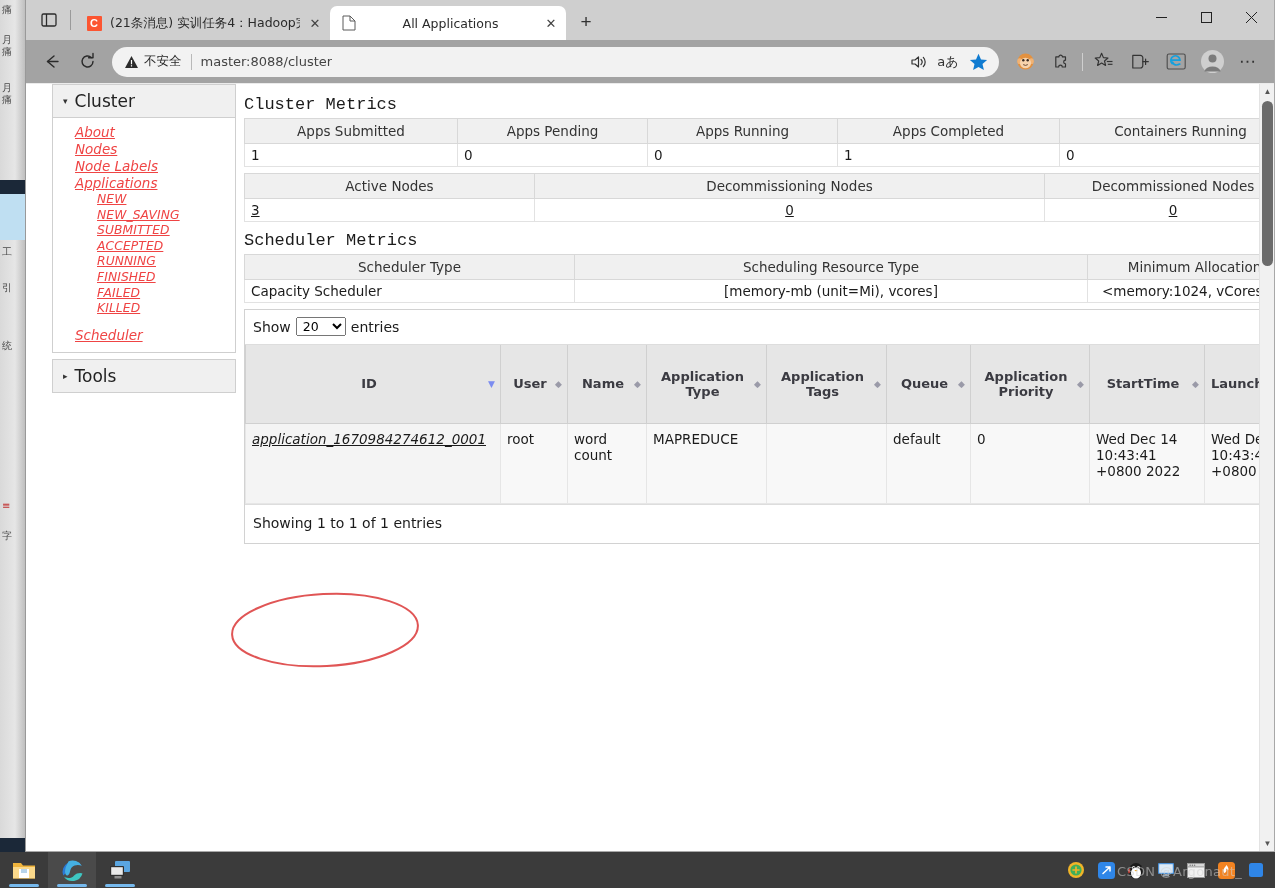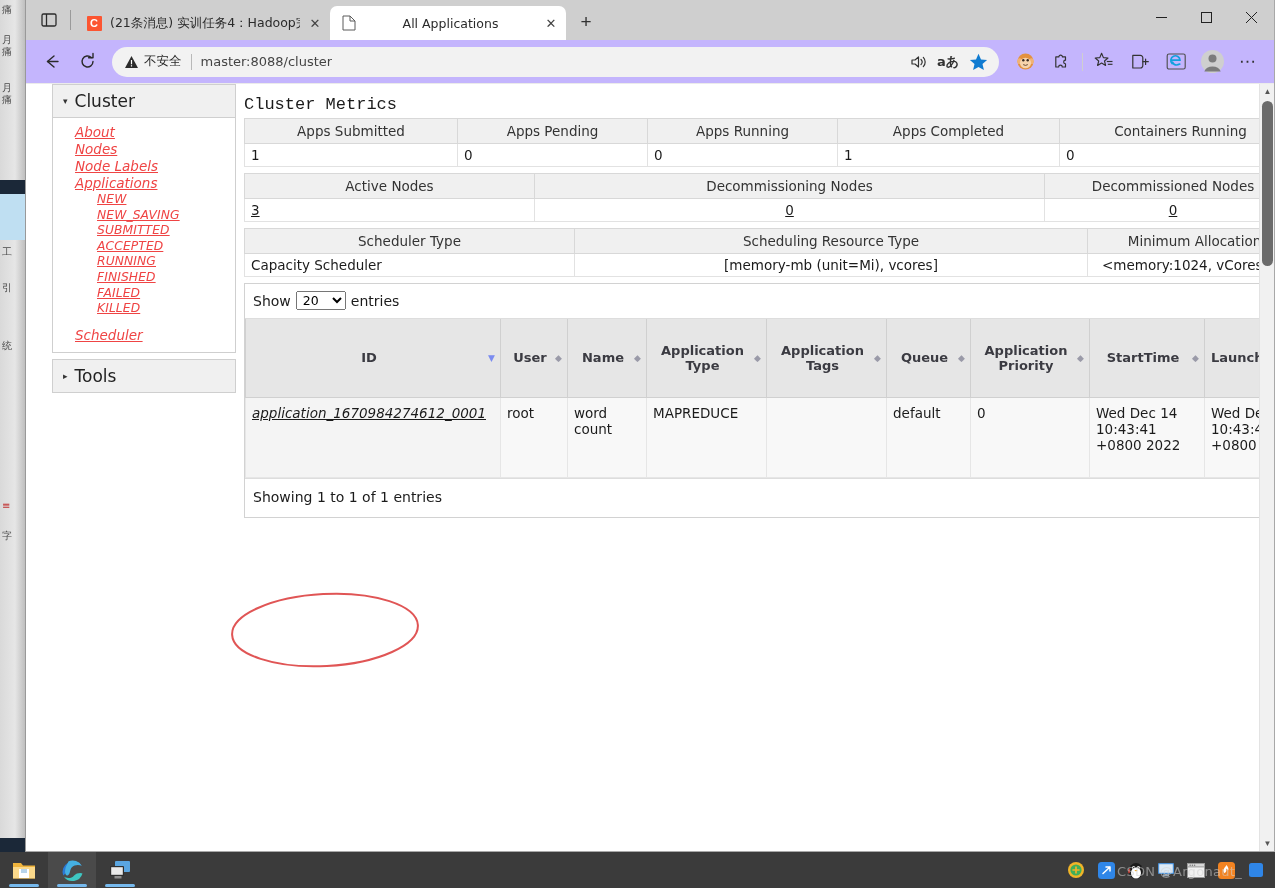--- a/index.html
+++ b/index.html
@@ -114,21 +114,21 @@
   }
   #wincontrols {
     position: absolute; right: 0; top: 0;
     height: 34px; display: flex;
   }
   .wc { width: 45px; height: 34px; display:flex;align-items:center;justify-content:center; color:#222; }
 
   
   #addrbar {
     height: 44px;
-    background: #c4b5fd;
+    background: #a3a3a3;
     display: flex; align-items: center;
     padding: 0 8px;
     flex: none;
     border-bottom: 1px solid #ebebeb;
   }
   .navbtn {
     width: 34px; height: 34px; margin-right: 2px;
     display: flex; align-items: center; justify-content: center;
     color: #2a2a2a;
   }
@@ -149,21 +149,21 @@
     white-space: nowrap;
   }
   #notsecure .warn { margin-right: 5px; display:flex; }
   .url-sep { width:1px; height:16px; background:#b9b9b9; margin: 0 9px; flex:none; }
   #urltext {
     font-size: 13px; color: #444; white-space: nowrap;
     font-family: "DejaVu Sans", sans-serif;
     overflow:hidden;
   }
   #urlactions { display:flex; align-items:center; margin-left:auto; }
-  .urlicon { width: 30px; height:28px; display:flex;align-items:center;justify-content:center; color:#333; font-size:13px;font-weight:bold; }
+  .urlicon { width: 30px; height:28px; display:flex;align-items:center;justify-content:center; color:#333; font-size:13px; }
   #toolbar-icons { display:flex; align-items:center; }
   .tbicon { width: 36px; height: 34px; display:flex;align-items:center;justify-content:center; color:#333; }
   .tb-sep { width:1px;height:18px;background:#cfcfcf;margin:0 3px; }
 
   
   #page {
     flex: 1 1 auto;
     background: #ffffff;
     position: relative;
     overflow: hidden;
@@ -610,20 +610,21 @@
               </thead>
             <tbody>
                 <tr>
               <td><a class="numlink">3</a></td>
               <td style="text-align:center;"><a class="numlink">0</a></td>
               <td style="text-align:center;"><a class="numlink">0</a></td>
             </tr>
               </tbody>
           </table>
 
+          <div class="sechead">Scheduler Metrics</div>
           <table class="metrics">
             <colgroup>
                 <col style="width:330px">
                 <col style="width:513px">
                 <col style="width:214px">
               </colgroup>
             <thead>
                 <tr>
               <th>Scheduler Type</th>
               <th>Scheduling Resource Type</th>

